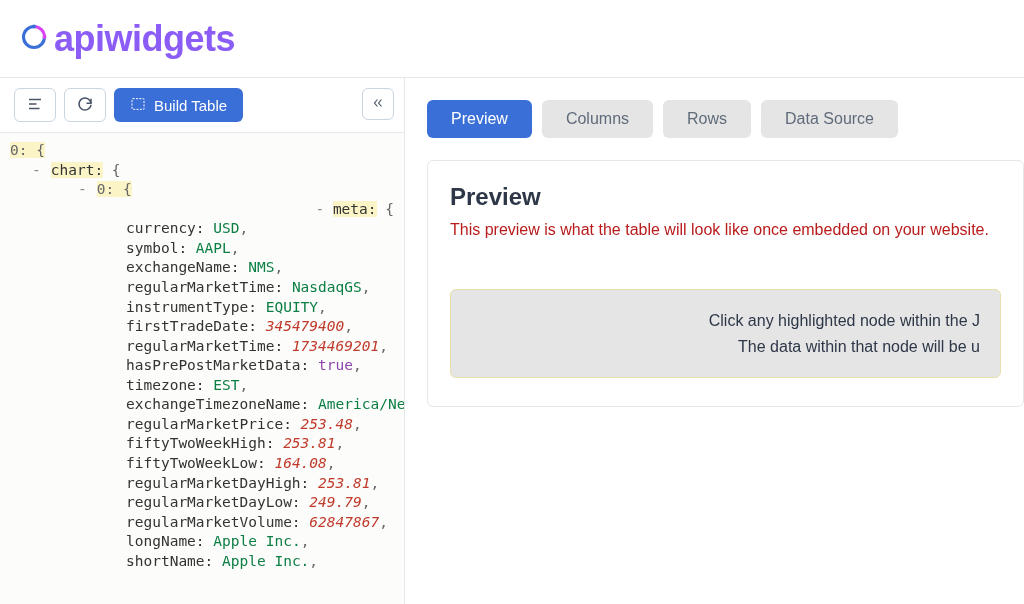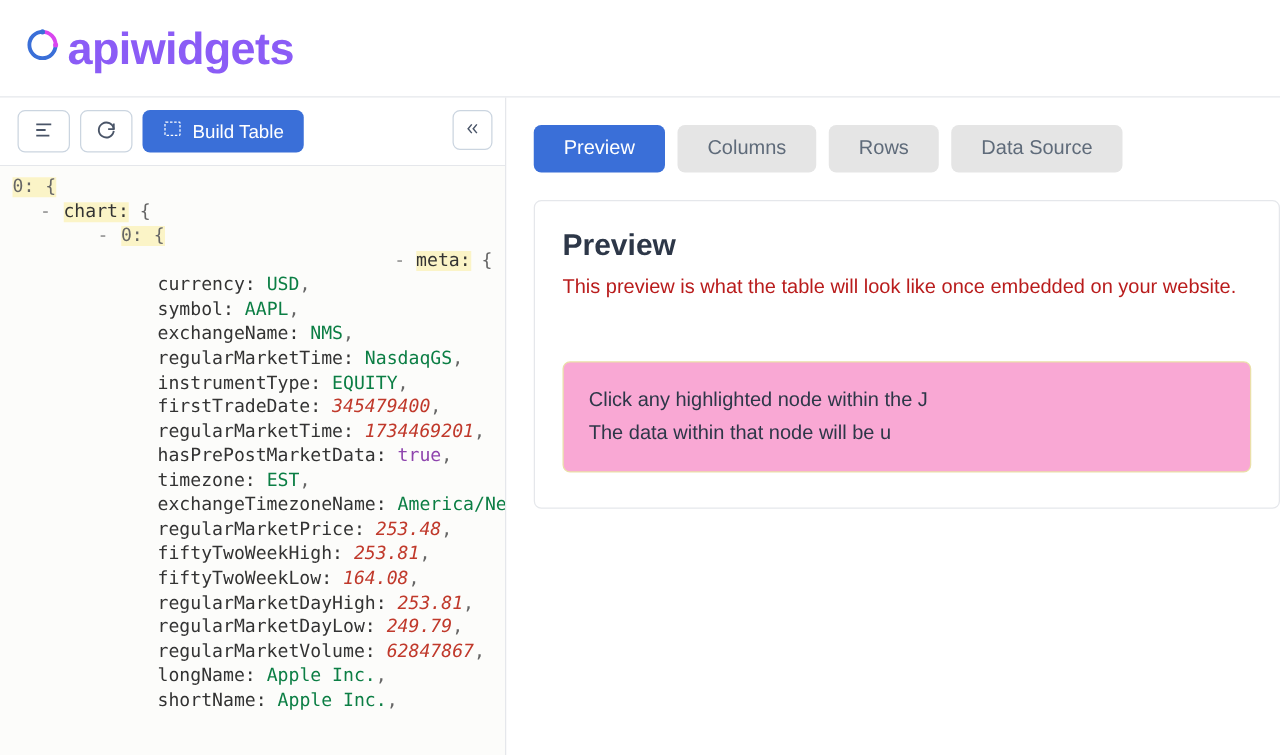--- a/index.html
+++ b/index.html
@@ -35,21 +35,21 @@
 .brace { color: #666; }
 
 .right-pane { flex: 1; padding: 22px 0 0 22px; overflow: hidden; }
 .tabs { display: flex; gap: 10px; margin-bottom: 22px; }
 .tab { background: #e5e5e5; color: #5f6b7a; border: none; border-radius: 6px; padding: 10px 24px; font-size: 16px; cursor: pointer; }
 .tab.active { background: #3a6fd8; color: #fff; font-weight: 500; }
 
 .panel { border: 1px solid #e5e7eb; border-radius: 6px; padding: 22px 22px 28px 22px; }
 .panel h2 { font-size: 24px; font-weight: 700; color: #2d3748; margin-bottom: 10px; }
 .panel p { font-size: 16px; color: #b91c1c; margin-bottom: 50px; }
-.hint { background: #f9a8d4; border: 1px solid #eadfa8; border-radius: 6px; padding: 18px 20px; text-align: left; color: #2d3748; font-size: 16px; line-height: 1.6; }
+.hint { background: #e5e5e5; border: 1px solid #eadfa8; border-radius: 6px; padding: 18px 20px; text-align: right; color: #2d3748; font-size: 16px; line-height: 1.6; }
 </style>
 </head>
 <body>
 
 <div class="header">
   <div class="logo">
     <span>
       <svg class="logo-icon" viewBox="0 0 32 32">
           <path d="M16 4 A12 12 0 1 0 28 16" stroke="#3a6fd8" stroke-width="3.5" fill="none" stroke-linecap="round"></path>
           <path d="M16 4 A12 12 0 0 1 28 16" stroke="#d946ef" stroke-width="3.5" fill="none" stroke-linecap="round"></path>

